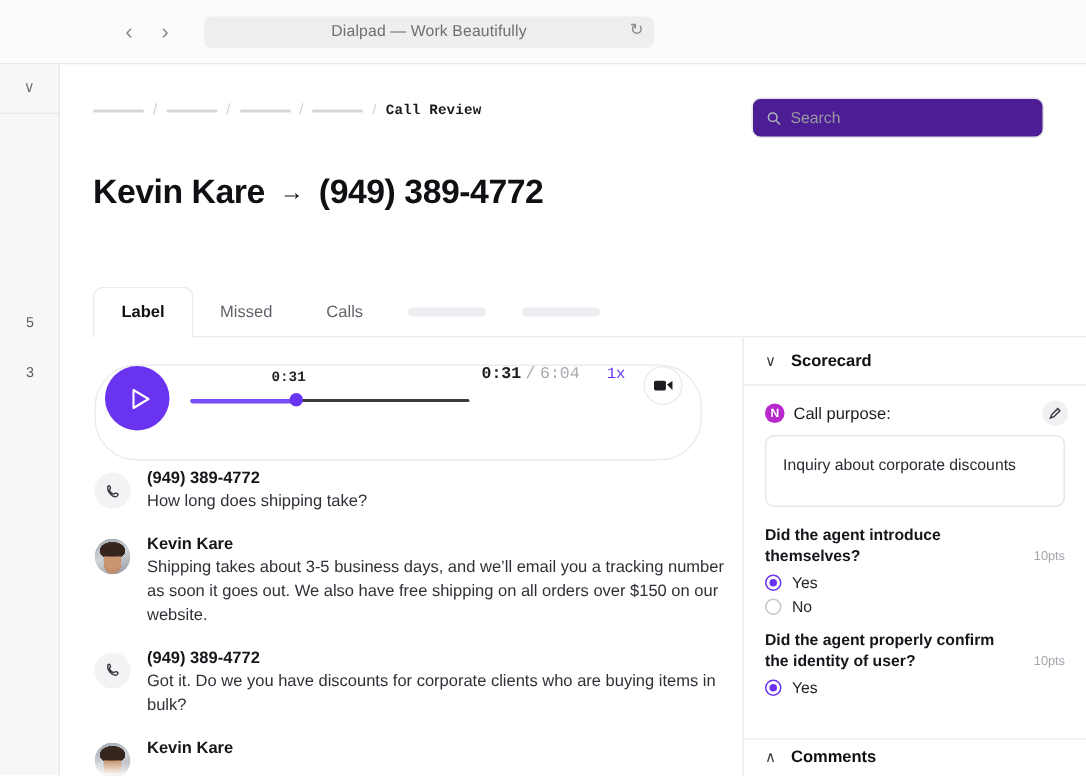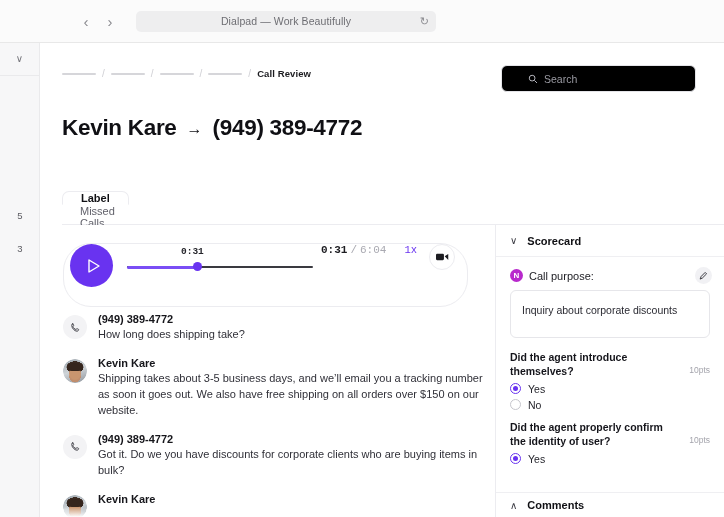--- a/index.html
+++ b/index.html
@@ -118,30 +118,31 @@
     width: 34px; height: 2px;
     background: #d6d6da;
     border-radius: 2px;
   }
   .crumb-sep { color: #d0d0d5; font-size: 10px; }
   .crumb-current {
     font-size: 9.5px;
     font-weight: bold;
     color: #1b1b1f;
     letter-spacing: 0.1px;
+    font-family: Liberation Mono, monospace;
   }
   .search-box {
     position: absolute;
     right: 28px; top: 22px;
     width: 195px; height: 27px;
     border: 1px solid #e4e4e8;
     border-radius: 6px;
-    background: #000000;
-    display: flex; align-items: center;
-    padding: 0 26px;
+    background: #4c1d95;
+    display: flex; align-items: center;
+    padding: 0 9px;
     gap: 6px;
     cursor: text;
   }
   .search-ico {
     width: 10px; height: 10px;
     flex: none;
     color: #b4b4bb;
   }
   .search-ico svg { display: block; }
   .search-text { font-size: 10.5px; color: #9a9aa2; }
@@ -165,21 +166,21 @@
     left: 22px; top: 110px;
     font-size: 10.5px;
     color: #6c6c74;
   }
 
   
   .tabs {
     position: absolute;
     left: 22px; top: 148px;
     width: 548px; height: 34px;
-    display: flex; align-items: flex-start; flex-direction: column;
+    display: flex; align-items: center;
   }
   .tabline {
     position: absolute;
     left: 0; bottom: 0; width: 662px;
     border-bottom: 1px solid #ececf0;
   }
   .tab {
     position: relative;
     height: 34px;
     padding: 0 18px;

